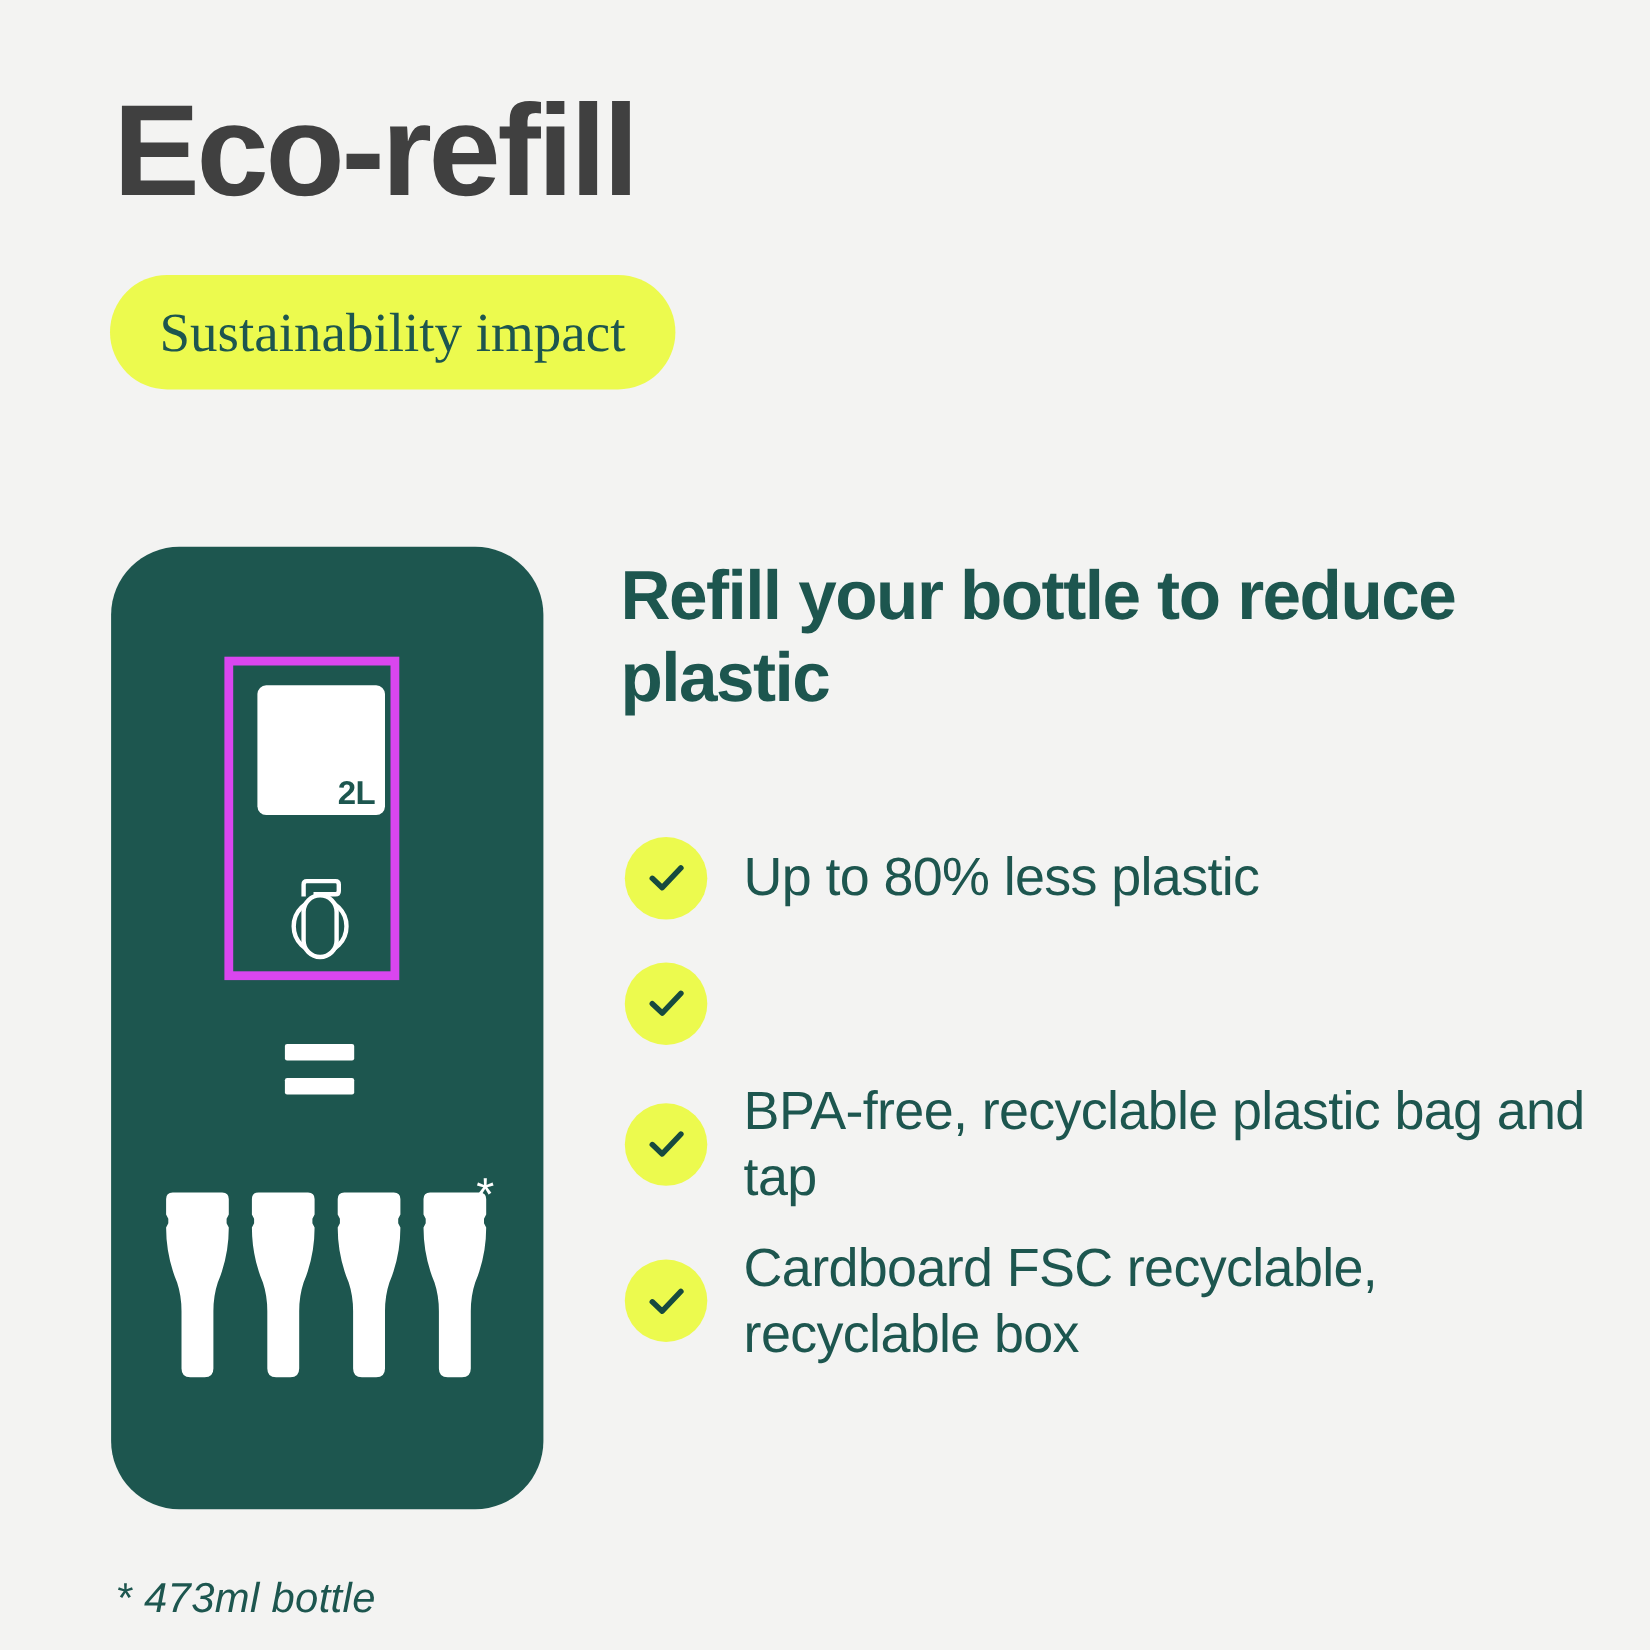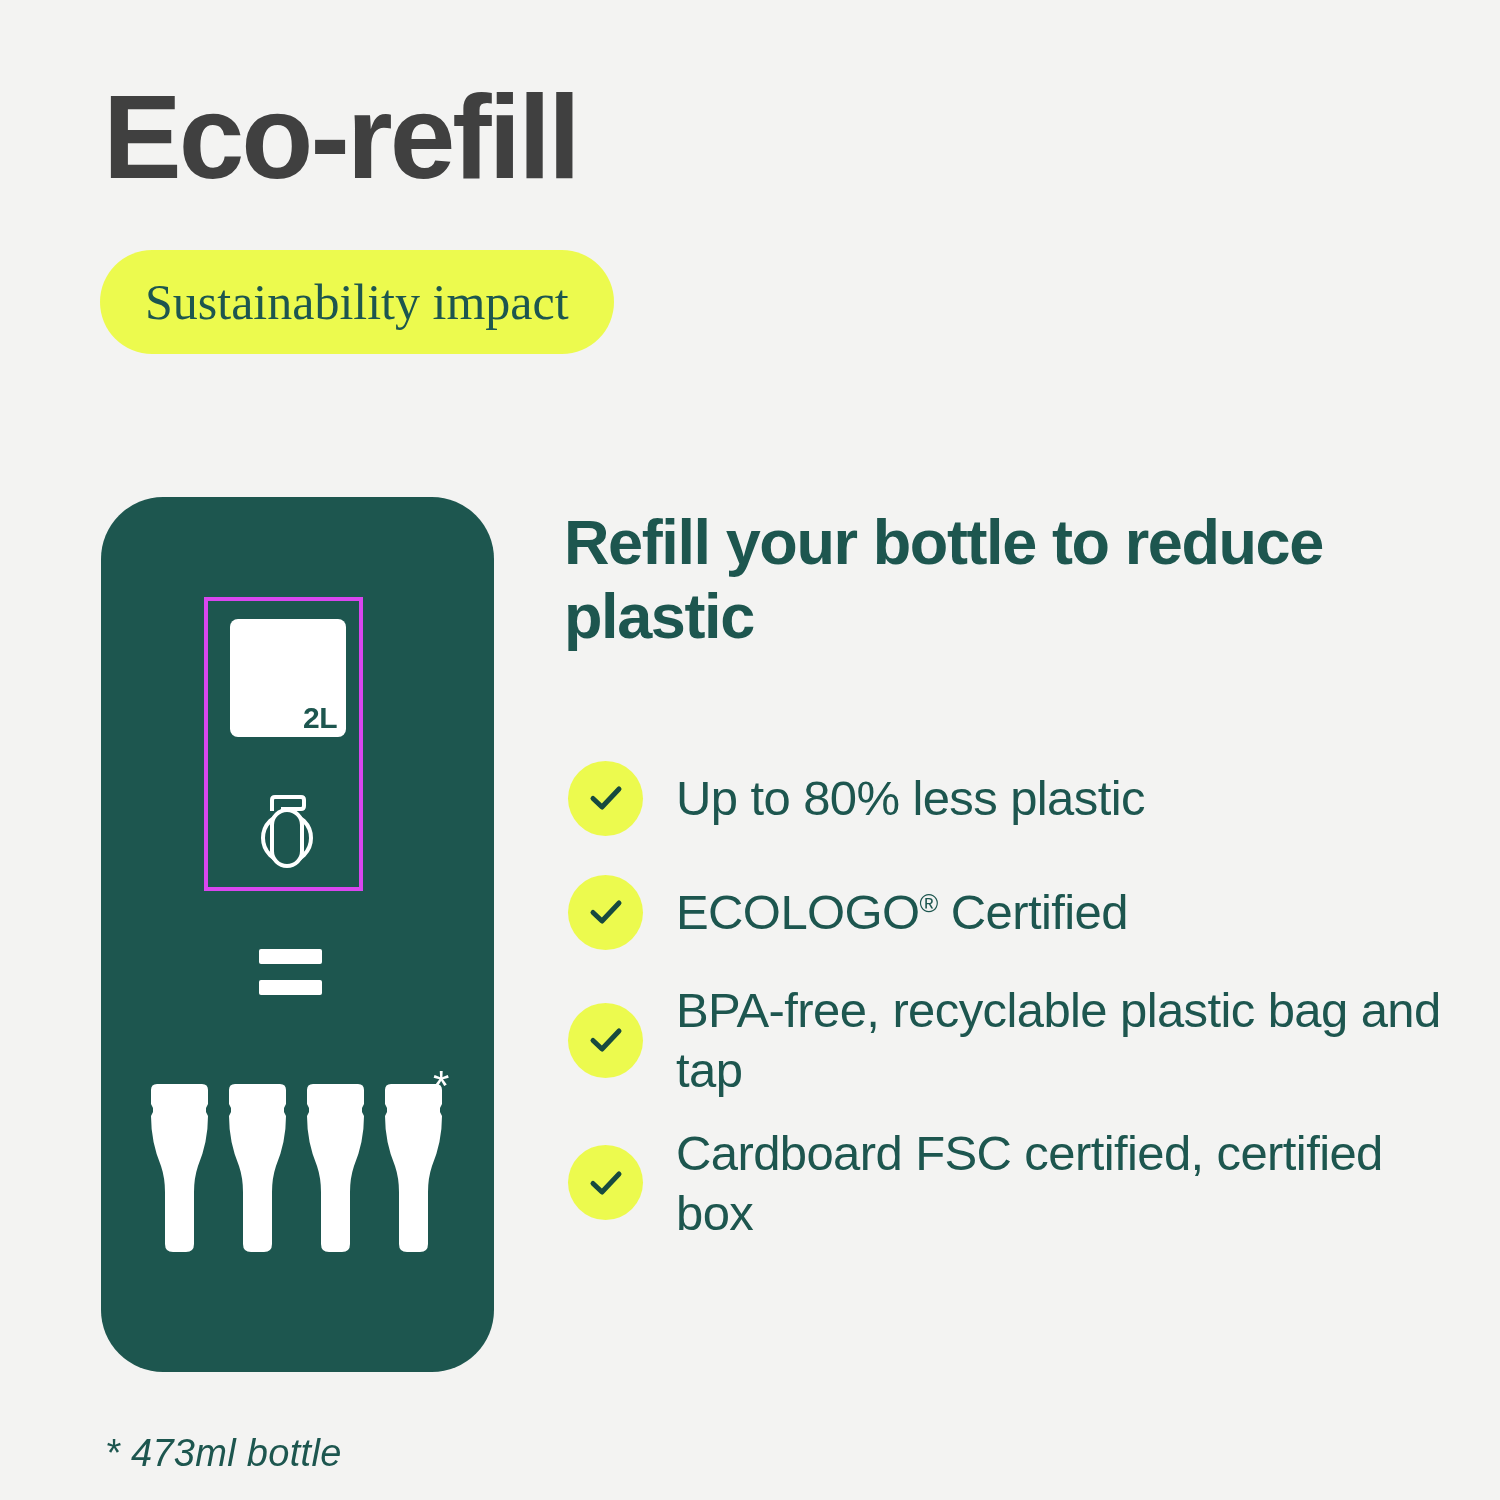--- a/index.html
+++ b/index.html
@@ -65,21 +65,21 @@
     border-radius: 62px;
   }
 
   
   .carton {
     position: absolute;
     left: 103px;
     top: 100px;
     width: 159px;
     height: 294px;
-    border: 4px solid #d946ef;
+    border: 8px solid #d946ef;
     box-sizing: border-box;
   }
   .carton-fill {
     position: absolute;
     left: 22px;
     top: 18px;
     width: 116px;
     height: 118px;
     background: #ffffff;
     border-radius: 8px;
@@ -276,36 +276,35 @@
       </span>
       <span class="bullet-text">Up to 80% less plastic</span>
     </div>
 
     <div class="bullet">
       <span class="bullet-check">
         <svg width="40" height="40" viewBox="0 0 40 40" fill="none" xmlns="http://www.w3.org/2000/svg">
           <path d="M7 20.5 L16 29 L33 11" stroke="#174a3f" stroke-width="5" stroke-linecap="round" stroke-linejoin="round"></path>
         </svg>
       </span>
-      <span class="bullet-text"><span>ECOLOGO</span><sup>®</sup><span> Certified</span></span>
     </div>
 
     <div class="bullet">
       <span class="bullet-check">
         <svg width="40" height="40" viewBox="0 0 40 40" fill="none" xmlns="http://www.w3.org/2000/svg">
           <path d="M7 20.5 L16 29 L33 11" stroke="#174a3f" stroke-width="5" stroke-linecap="round" stroke-linejoin="round"></path>
         </svg>
       </span>
       <span class="bullet-text">BPA-free, recyclable plastic bag and tap</span>
     </div>
 
     <div class="bullet">
       <span class="bullet-check">
         <svg width="40" height="40" viewBox="0 0 40 40" fill="none" xmlns="http://www.w3.org/2000/svg">
           <path d="M7 20.5 L16 29 L33 11" stroke="#174a3f" stroke-width="5" stroke-linecap="round" stroke-linejoin="round"></path>
         </svg>
       </span>
-      <span class="bullet-text">Cardboard FSC certified, certified box</span>
+      <span class="bullet-text">Cardboard FSC recyclable, recyclable box</span>
     </div>
 
   </div>
 
 </div>
 
 </body></html>

